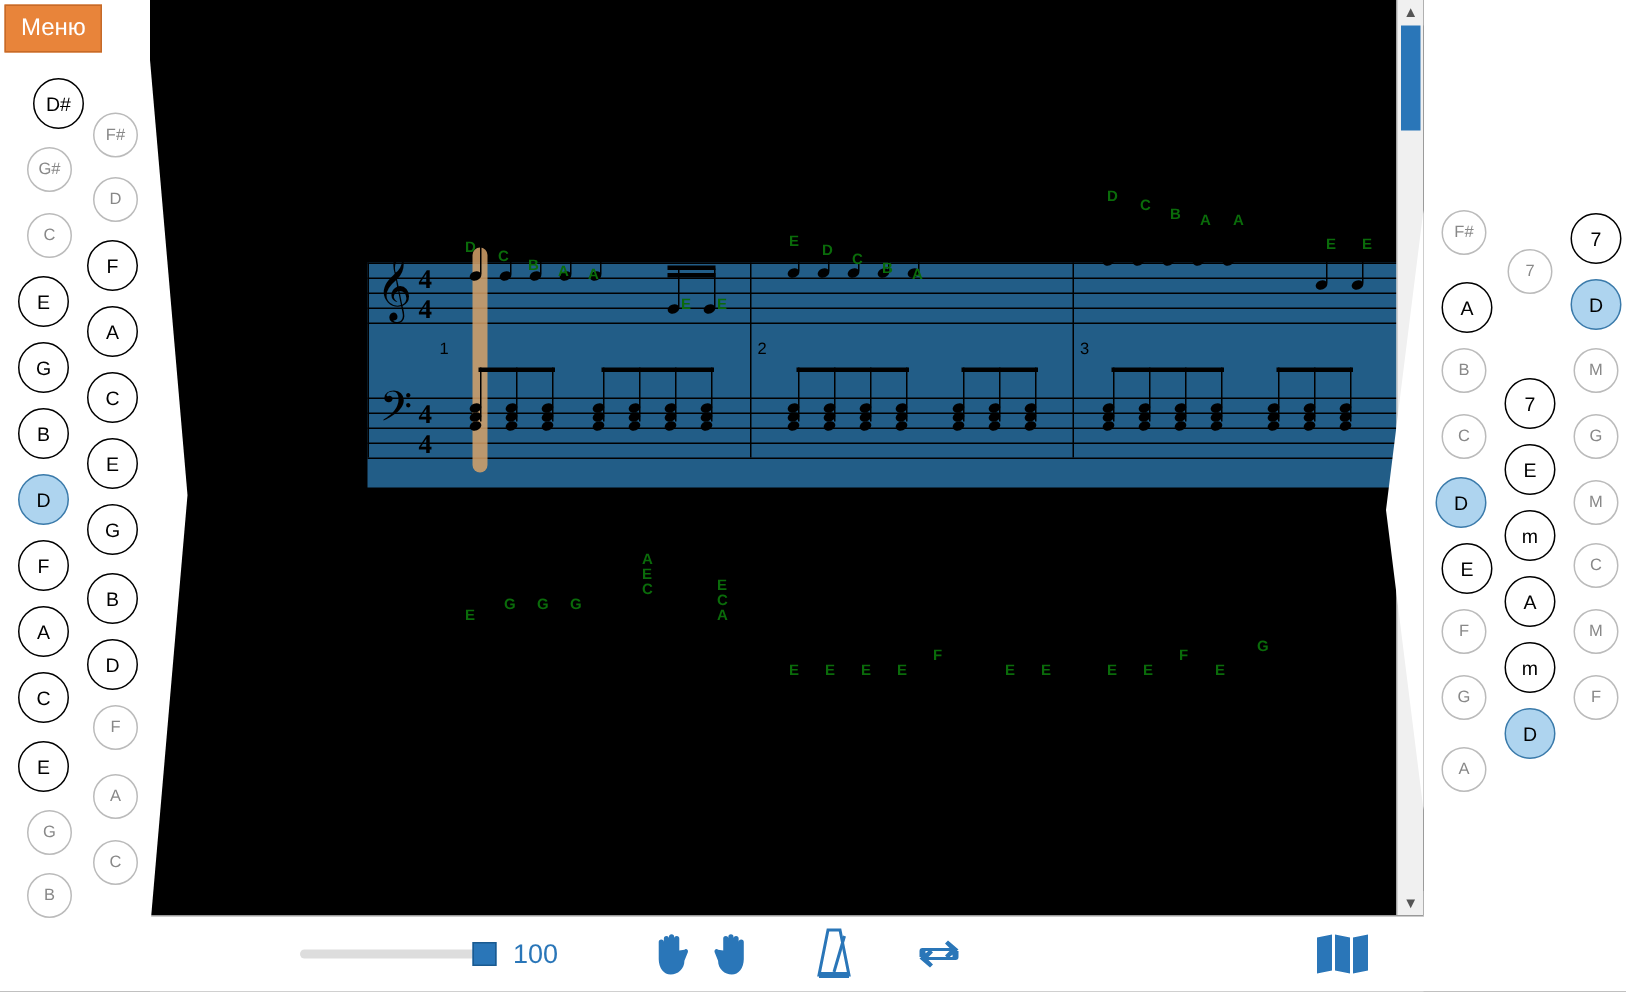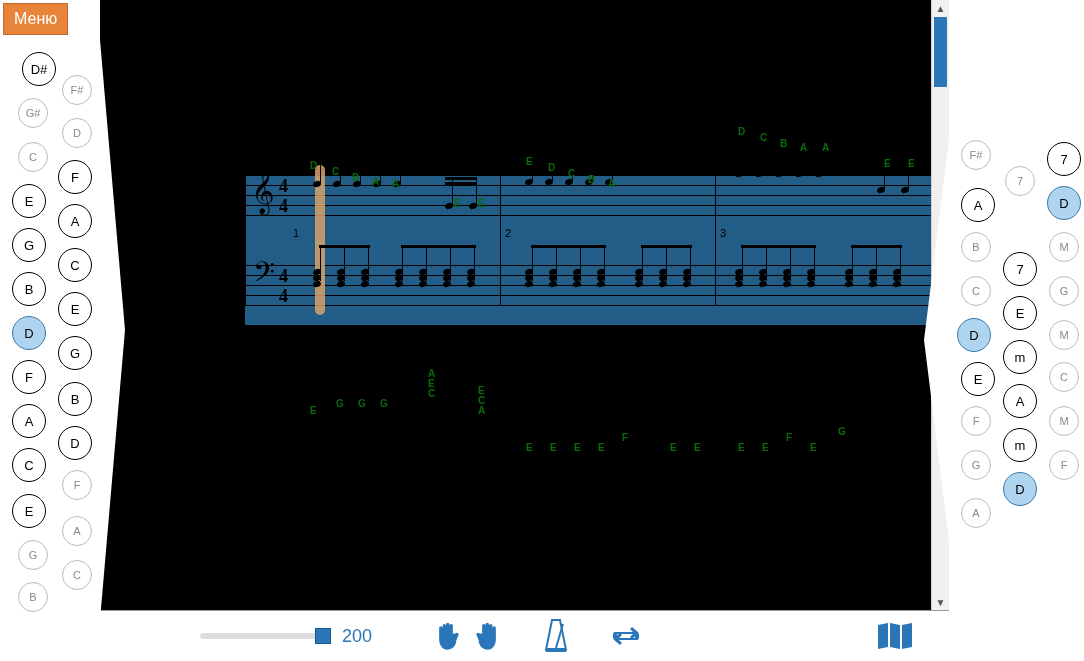--- a/index.html
+++ b/index.html
@@ -335,21 +335,21 @@
       <div class="scroll-arrow" style="top:0">▲</div>
       <div class="scroll-thumb" id="scroll-thumb" style="top: 17px; height: 70px;"></div>
       <div class="scroll-arrow" style="bottom:0">▼</div>
     </div>
   </div>
 
   <div class="toolbar">
     <div class="slider">
       <div class="slider-thumb" style="left:115px"></div>
     </div>
-    <span class="tempo-val">200</span>
+    <span class="tempo-val">100</span>
 
     <div class="tool-icon" style="margin-left:60px">
       <svg class="hand-svg" viewBox="0 0 24 28">
           <path d="M6 12V5a1.5 1.5 0 013 0v6V4a1.5 1.5 0 013 0v7V5a1.5 1.5 0 013 0v7V7a1.5 1.5 0 013 0v10c0 5-3 9-7 9s-8-3-8-8l-2-5c-.5-1.3 1-2.5 2-1.5L6 12z" transform="scale(-1,1) translate(-24,0)"></path>
         </svg>
     </div>
     <div class="tool-icon" style="margin-left:15px">
       <svg class="hand-svg" viewBox="0 0 24 28">
           <path d="M6 12V5a1.5 1.5 0 013 0v6V4a1.5 1.5 0 013 0v7V5a1.5 1.5 0 013 0v7V7a1.5 1.5 0 013 0v10c0 5-3 9-7 9s-8-3-8-8l-2-5c-.5-1.3 1-2.5 2-1.5L6 12z"></path>
         </svg>

